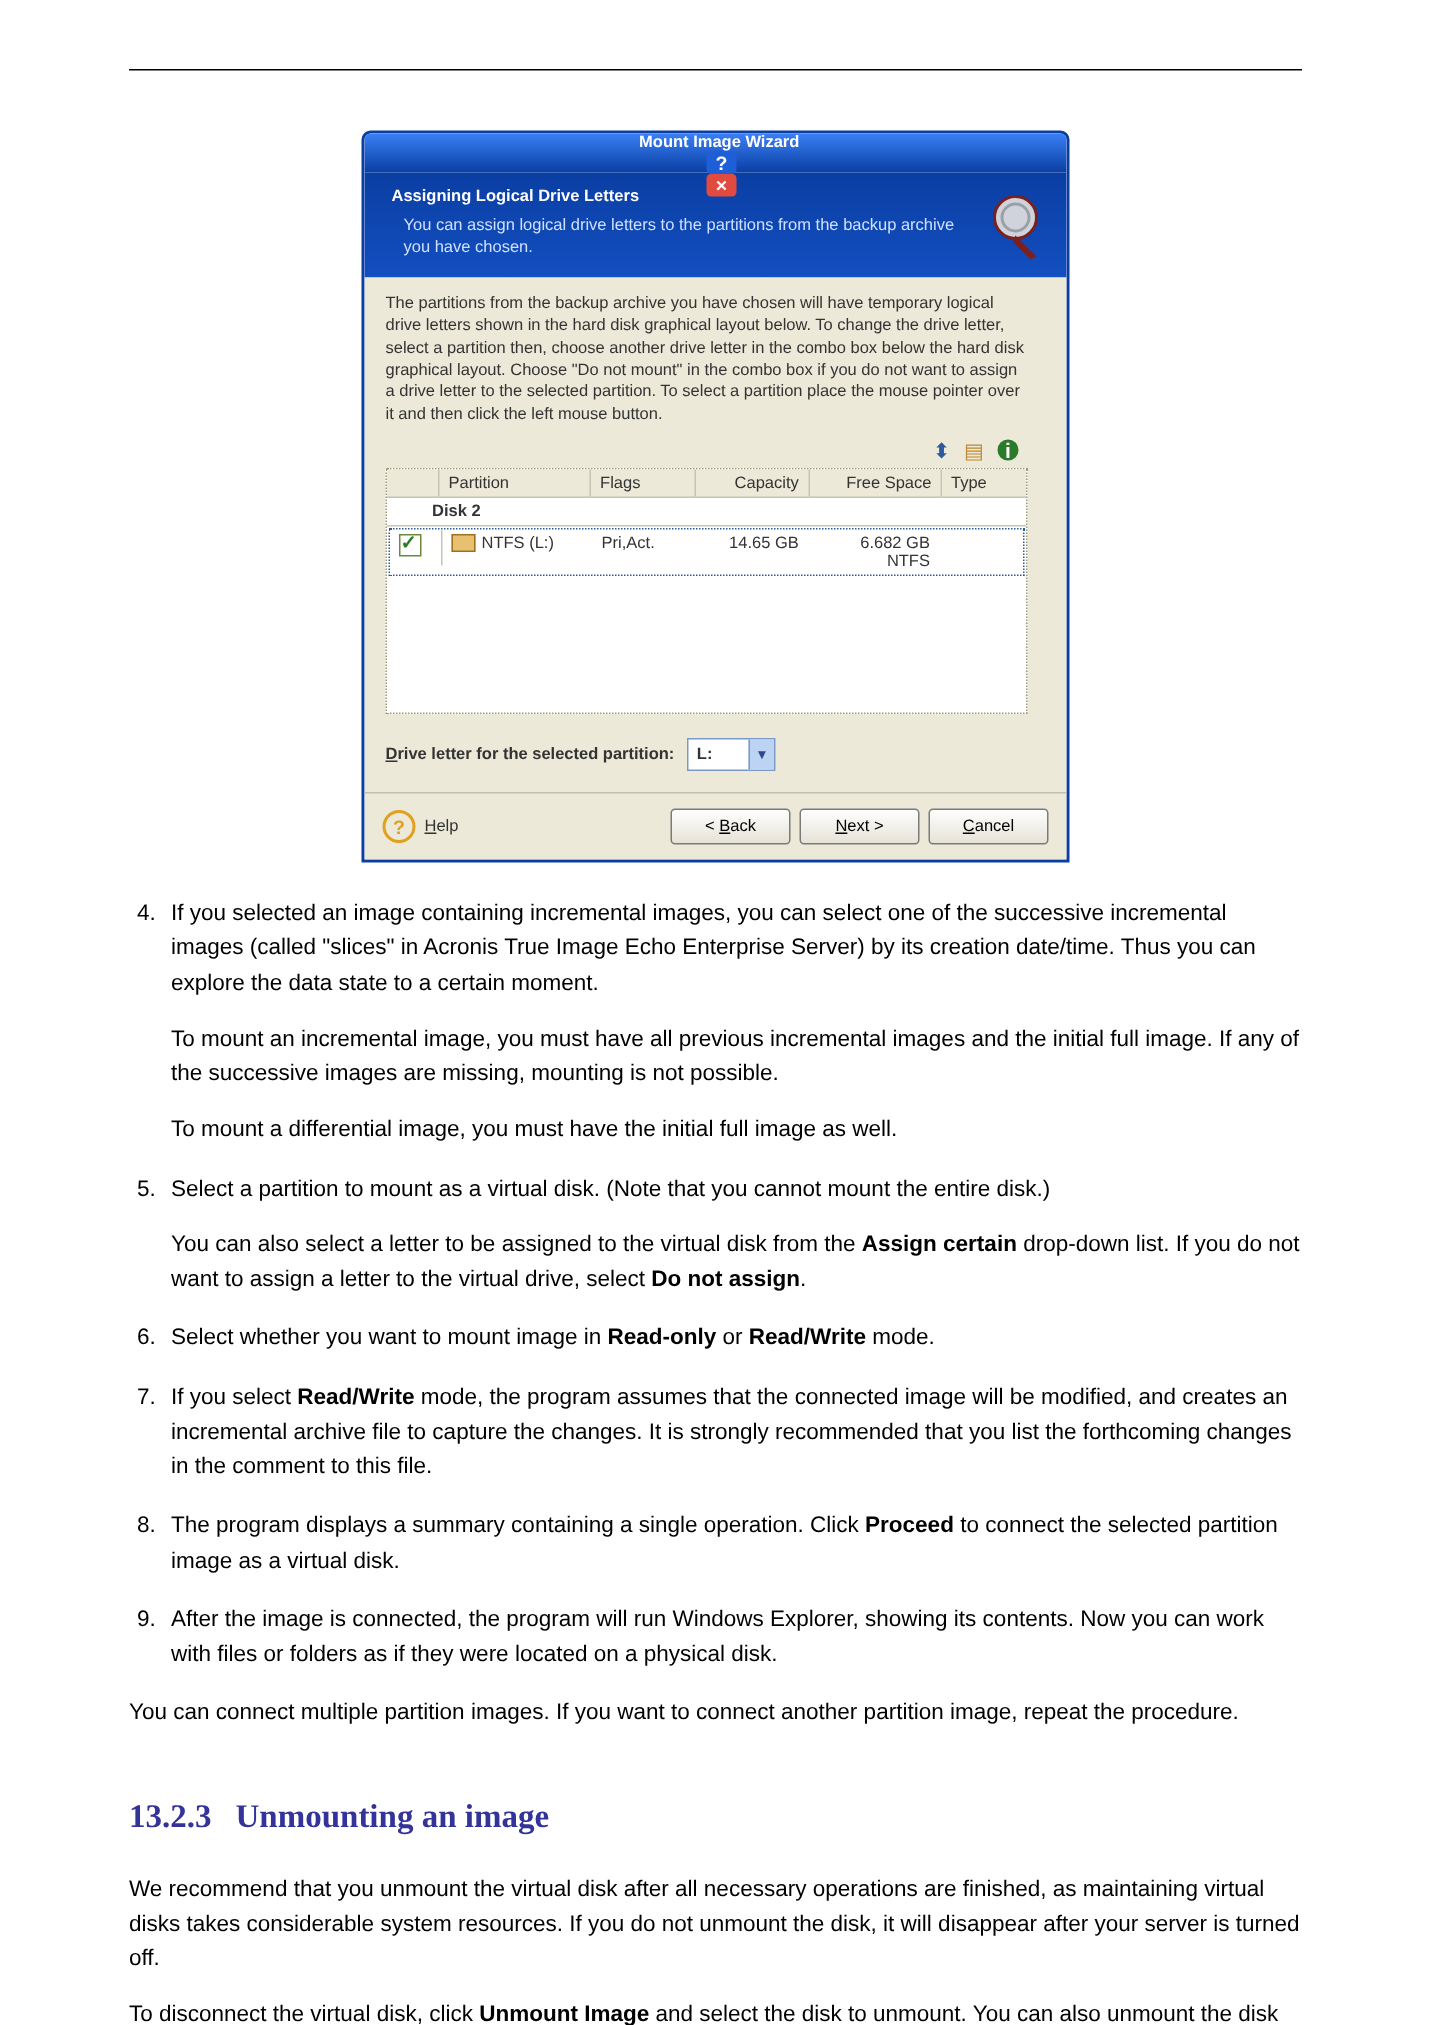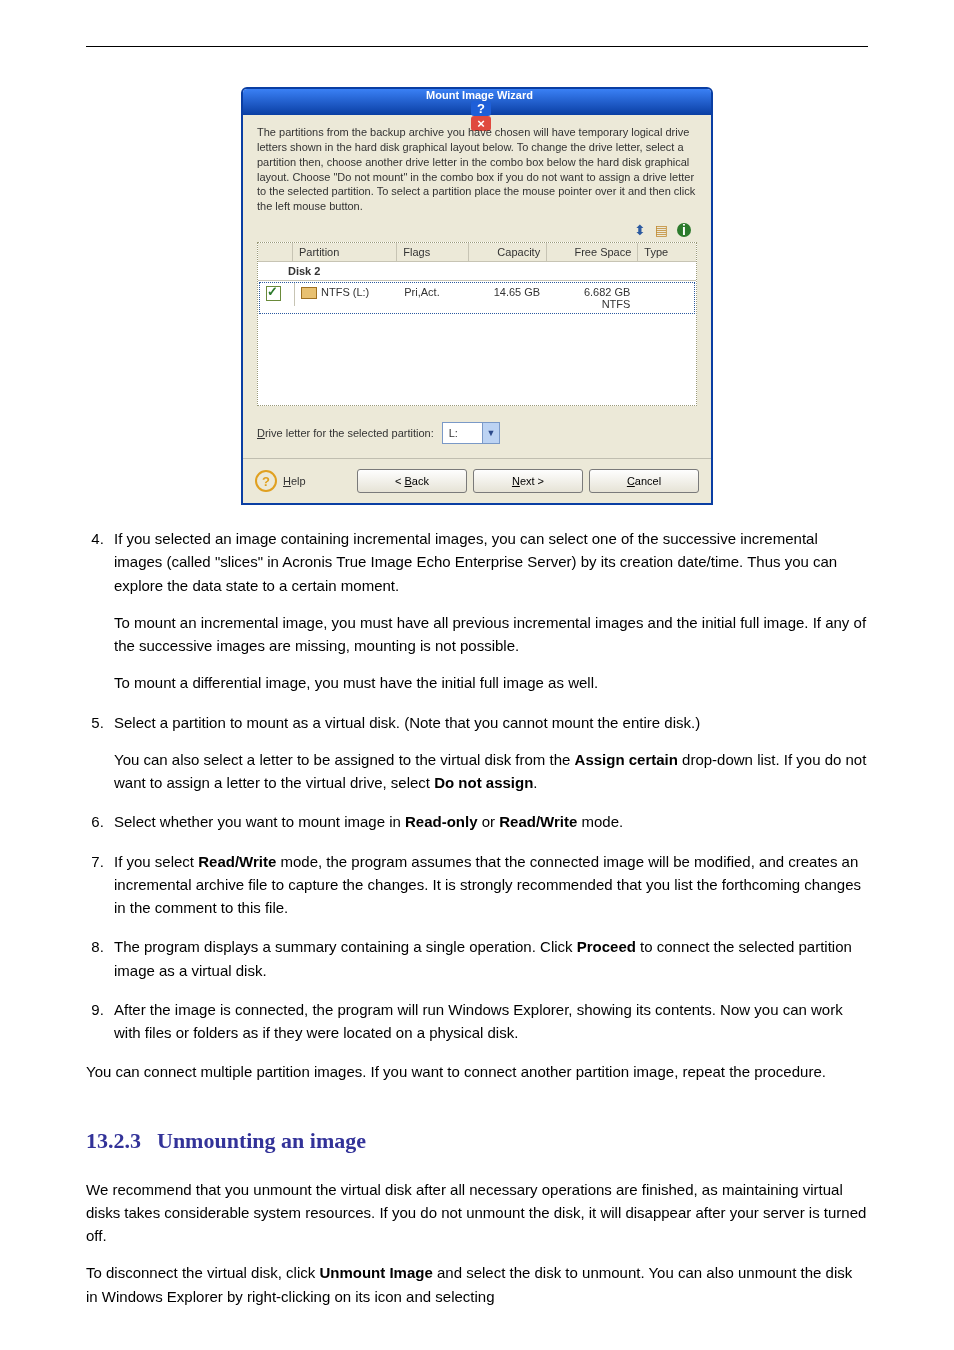--- a/index.html
+++ b/index.html
@@ -66,21 +66,21 @@
   .wiz-banner-sub{color:#cfe0ff;font-size:11px;line-height:1.35;padding-left:8px;}
   .wiz-banner-icon{
     width:48px;height:48px;flex:0 0 48px;
     margin-left:10px;
     display:flex;align-items:center;justify-content:center;
   }
   .wiz-banner-icon svg{width:48px;height:48px;}
 
   .wiz-body{
     background:#ece9d8;
-    padding:10px 14px 8px 14px;
+    padding:10px 26px 8px 14px;
     color:#333;
   }
   .wiz-instr{font-size:11px;line-height:1.35;}
   .tool-icons{
     text-align:right;
     margin:8px 6px 4px 0;
   }
   .tool-icons span{margin-left:6px;font-size:14px;}
   .icon-sort{color:#2c5aa0;}
   .icon-info{
@@ -129,20 +129,21 @@
     content:"✓";position:absolute;top:-3px;left:0px;color:#2c7a2c;font-weight:bold;font-size:13px;
   }
   .vol-icon{display:inline-block;width:14px;height:10px;background:#e8c070;border:1px solid #a07020;margin-right:4px;vertical-align:middle;}
   .ptable .spacer{height:90px;}
 
   .driveletter{
     display:flex;
     align-items:center;
     margin:16px 0 6px 0;
     font-size:11px;
+    font-weight:bold;
   }
   .driveletter .underline{text-decoration:underline;}
   .combo{
     margin-left:8px;
     border:1px solid #7a99c7;
     background:#fff;
     height:20px;
     display:flex;align-items:center;
     font-size:11px;
   }
@@ -176,21 +177,21 @@
   }
   .wiz-footer .spacer{flex:1;}
   .wbtn{
     min-width:74px;
     height:22px;
     border:1px solid #7a7a7a;
     border-radius:3px;
     background:linear-gradient(#fefefe,#e6e3d6);
     font-size:11px;
     margin-left:6px;
-    padding:0 17px;
+    padding:0 2px;
     display:flex;align-items:center;justify-content:center;
   }
   .wbtn .underline{text-decoration:underline;}
 
   
   .doc{line-height:1.55;font-size:15px;}
   .doc p{margin:0 0 14px 0;}
   .doc ol{padding-left:22px;margin:0;}
   .doc li{margin-bottom:16px;padding-left:6px;}
   .doc b{font-weight:bold;}
@@ -209,20 +210,33 @@
 <div class="page">
   <hr class="top">
 
   <div class="wiz">
     <div class="wiz-titlebar">
       <span class="wiz-title">Mount Image Wizard</span>
       <span class="tb-btn tb-help">?</span>
       <span class="tb-btn tb-close">×</span>
     </div>
 
+    <div class="wiz-banner">
+      <div class="wiz-banner-text">
+        <div class="wiz-banner-title">Assigning Logical Drive Letters</div>
+        <div class="wiz-banner-sub">You can assign logical drive letters to the partitions from the backup archive you have chosen.</div>
+      </div>
+      <div class="wiz-banner-icon">
+        <svg viewBox="0 0 48 48">
+            <circle cx="24" cy="20" r="14" fill="#d0d4da" stroke="#7a2020" stroke-width="2"></circle>
+            <path d="M24 32 L38 46 L34 48 L22 36 Z" fill="#7a2020"></path>
+            <circle cx="24" cy="20" r="9" fill="none" stroke="#9aa0aa" stroke-width="2"></circle>
+          </svg>
+      </div>
+    </div>
 
     <div class="wiz-body">
       <div class="wiz-instr">The partitions from the backup archive you have chosen will have temporary logical drive letters shown in the hard disk graphical layout below. To change the drive letter, select a partition then, choose another drive letter in the combo box below the hard disk graphical layout. Choose "Do not mount" in the combo box if you do not want to assign a drive letter to the selected partition. To select a partition place the mouse pointer over it and then click the left mouse button.</div>
 
       <div class="tool-icons">
         <span class="icon-sort">⬍</span>
         <span style="color:#c08a30">▤</span>
         <span class="icon-info">i</span>
       </div>
 

